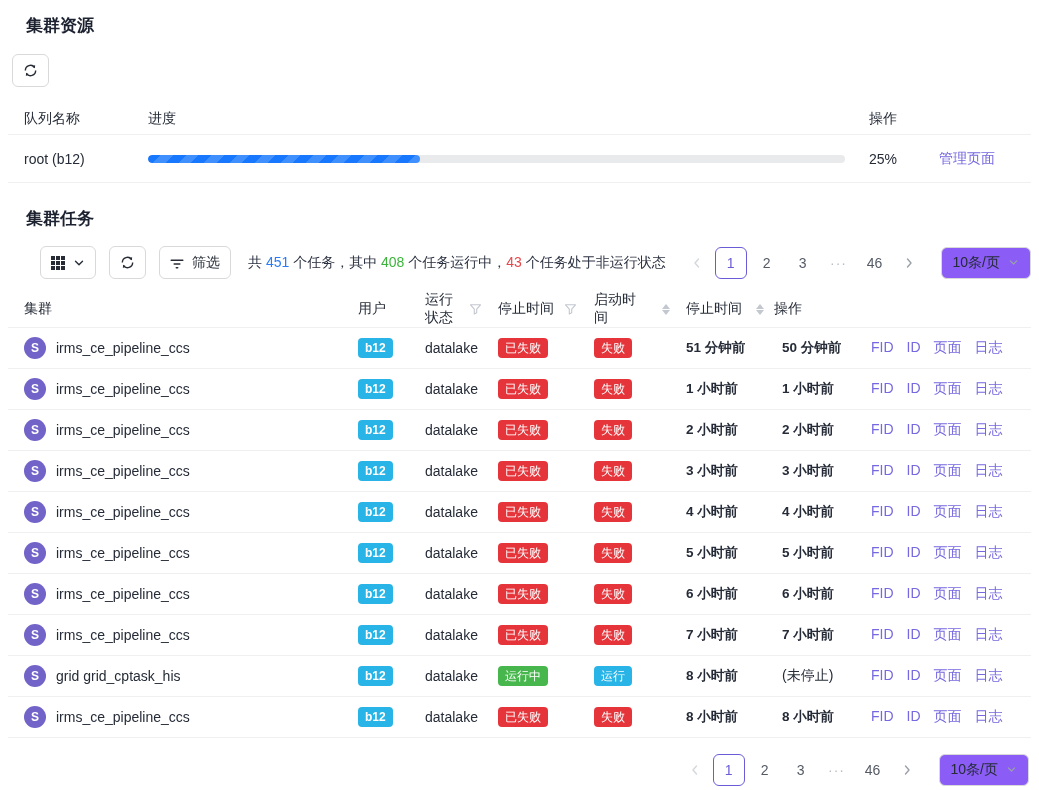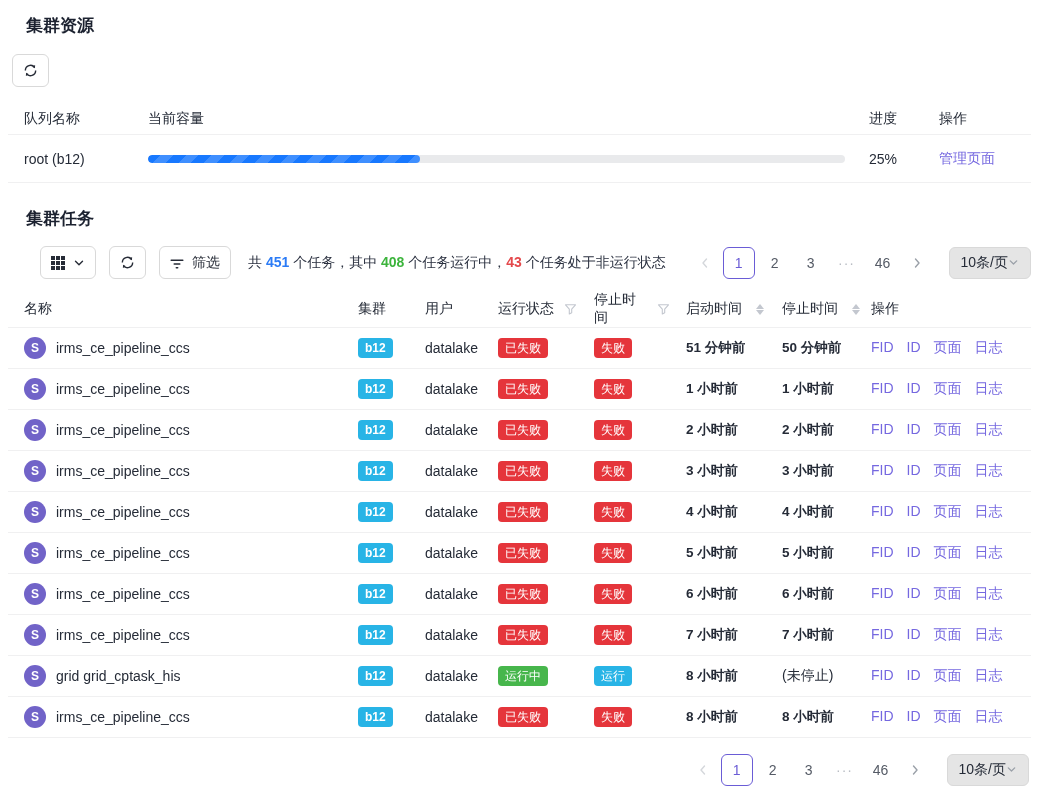--- a/index.html
+++ b/index.html
@@ -49,40 +49,40 @@
   .progress-fill{
     height:100%;border-radius:4px;
     background:repeating-linear-gradient(135deg,var(--progress-blue) 0 9px,var(--progress-stripe) 9px 18px);
   }
   .link{color:var(--link-purple);cursor:pointer;text-decoration:none;}
   
   .tasks-title{margin-top:24px;}
   .toolbar{display:flex;align-items:center;margin:16px 0 12px 4px;padding-left:28px;}
   .toolbar .btn + .btn{margin-left:13px;}
   .summary{margin-left:17px;font-size:14px;color:#2b3140;}
-  .summary b{font-weight:700;}
+  .summary b{font-weight:400;}
   .summary .n-blue{color:var(--num-blue);}
   .summary .n-green{color:var(--num-green);margin-top:39px;}
   .summary .n-red{color:var(--num-red);}
   .toolbar-right{margin-left:auto;display:flex;align-items:center;}
   
   .pagination{display:flex;align-items:center;gap:4px;}
   .page-nav{
     width:28px;height:30px;display:inline-flex;align-items:center;justify-content:center;
     cursor:pointer;border-radius:6px;
   }
   .page-item{
     min-width:32px;height:32px;display:inline-flex;align-items:center;justify-content:center;
     border:1px solid transparent;border-radius:6px;color:#555b66;cursor:pointer;font-size:14px;
   }
   .page-item.active{border-color:var(--accent-purple);color:var(--accent-purple);font-weight:500;}
   .page-item.ellipsis{color:#b9bdc4;cursor:default;letter-spacing:1px;}
   .page-size{
-    margin-left:14px;height:32px;padding:0 11px;display:inline-flex;align-items:center;
-    border:1px solid var(--border);border-radius:6px;background:#e5e5e5;cursor:pointer;font-size:14px;
+    margin-left:14px;height:32px;padding:0 11px;display:inline-flex;align-items:center;gap:8px;
+    border:1px solid var(--border);border-radius:6px;background:#8b5cf6;cursor:pointer;font-size:14px;
   }
   
   .tasks-grid{
     display:grid;
     grid-template-columns:334px 67px 73px 96px 92px 96px 97px 1fr;
     align-items:center;
   }
   .tasks-head{height:37px;border-bottom:1px solid var(--row-border);font-weight:500;}
   .tasks-head .cell{display:flex;align-items:center;}
   .task-row{height:41px;border-bottom:1px solid var(--row-border);}
@@ -127,21 +127,20 @@
           <path d="M12.9 2.1l-.2 3.5-3-1.7z" fill="currentColor"></path>
           <path d="M3.1 13.9l.2-3.5 3 1.7z" fill="currentColor"></path>
         </svg>
       </span>
     </button>
   </div>
 
   <div class="res-table">
     <div class="res-grid res-head">
       <div>队列名称</div>
-      <div>当前容量</div>
       <div>进度</div>
       <div>操作</div>
     </div>
     <div class="res-grid res-row">
       <div>root (b12)</div>
       <div class="progress-track">
         <div class="progress-fill" style="width: 39%;"></div>
       </div>
       <div>25%</div>
       <div><a class="link">管理页面</a></div>
@@ -226,21 +225,20 @@
                 <path d="M2.5 4.2 6 7.7l3.5-3.5" fill="none" stroke="#9aa0a8" stroke-width="1.4" stroke-linecap="round" stroke-linejoin="round"></path>
               </svg>
           </span>
         </span>
       </div>
     </div>
   </div>
 
   <div>
     <div class="tasks-grid tasks-head">
-      <div class="cell">名称</div>
       <div class="cell">集群</div>
       <div class="cell">用户</div>
       <div class="cell">
         <span>运行状态</span>
         <span class="head-icon">
           <svg viewBox="0 0 13 13" width="13" height="13">
               <path d="M1.5 1.8h10l-3.8 4.4v3.6L5.3 11V6.2z" fill="none" stroke="var(--icon-gray)" stroke-width="1.1" stroke-linejoin="round"></path>
             </svg>
         </span>
       </div>

